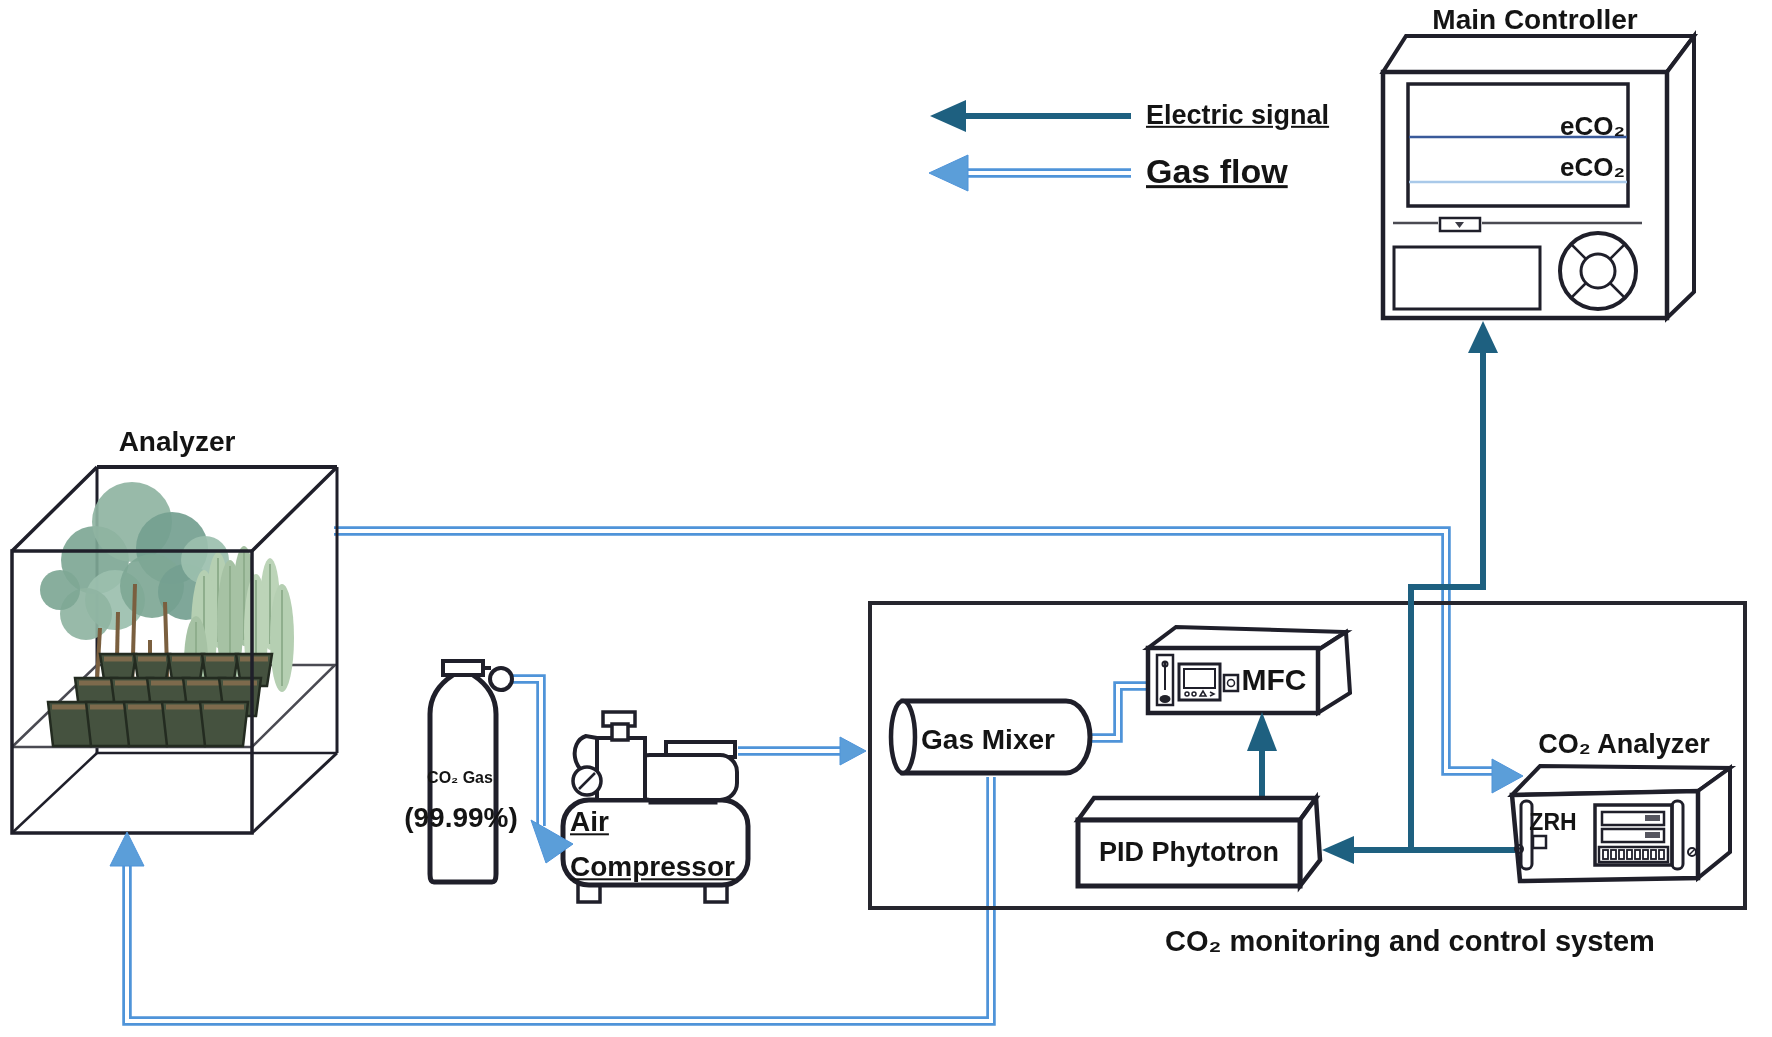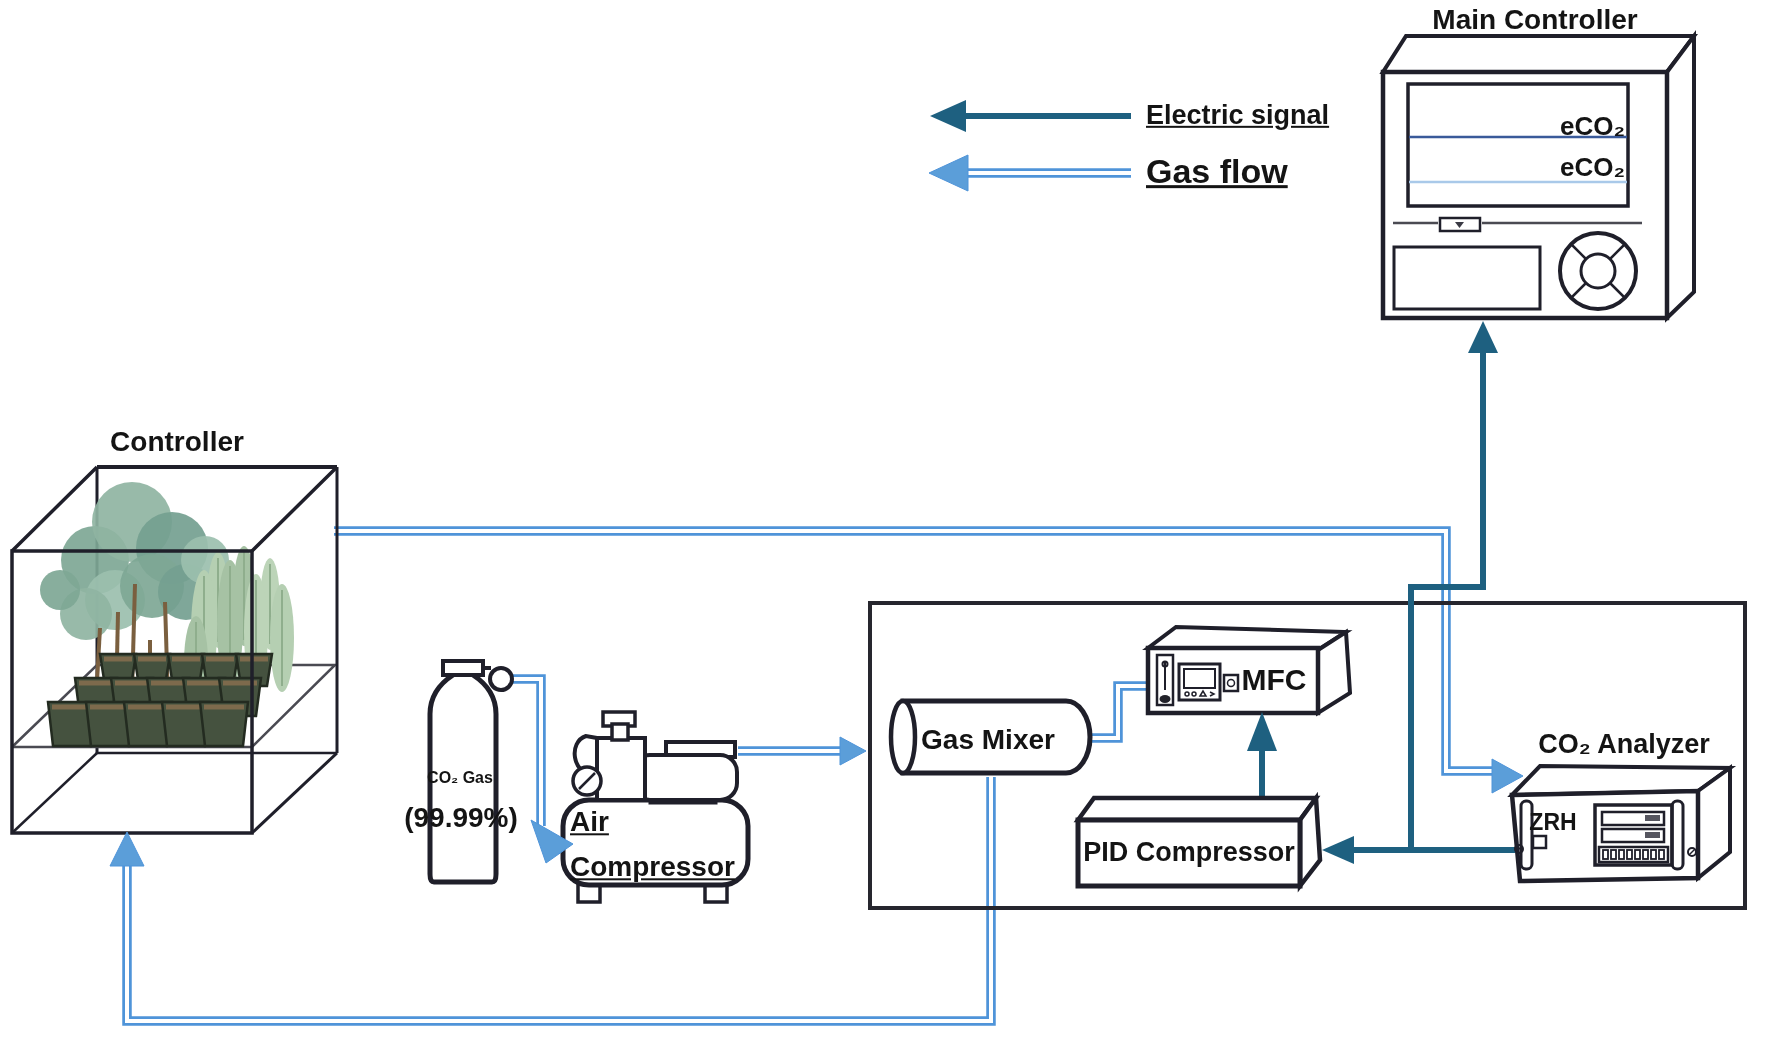--- a/index.html
+++ b/index.html
@@ -264,28 +264,29 @@
   </g>
 </svg>
 
   <div class="lbl" style="left:1535px;top:20px;font-size:28px;">Main Controller</div>
   <div class="lbl right" style="left:1625px;top:127px;font-size:26px;">eCO₂</div>
   <div class="lbl right" style="left:1625px;top:168px;font-size:26px;">eCO₂</div>
 
   <div class="lbl left" style="left:1146px;top:115px;font-size:27px;">Electric signal</div>
   <div class="lbl left" style="left:1146px;top:172px;font-size:34px;">Gas flow</div>
 
-  <div class="lbl" style="left:177px;top:442px;font-size:28px;">Controller</div>
+  <div class="lbl" style="left:177px;top:442px;font-size:28px;">Analyzer</div>
 
   <div class="lbl" style="left:460px;top:778px;font-size:16px;">CO₂ Gas</div>
   <div class="lbl" style="left:461px;top:818px;font-size:28px;">(99.99%)</div>
 
   <div class="lbl left" style="left:570px;top:822px;font-size:28px;">Air</div>
   <div class="lbl left" style="left:570px;top:867px;font-size:28px;">Compressor</div>
 
   <div class="lbl" style="left:988px;top:740px;font-size:28px;">Gas Mixer</div>
   <div class="lbl" style="left:1274px;top:680px;font-size:30px;">MFC</div>
-  <div class="lbl" style="left:1189px;top:852px;font-size:27px;">PID Compressor</div>
+  <div class="lbl" style="left:1189px;top:852px;font-size:27px;">PID Phytotron</div>
 
   <div class="lbl" style="left:1624px;top:744px;font-size:27px;">CO₂ Analyzer</div>
   <div class="lbl" style="left:1553px;top:822px;font-size:23px;">ZRH</div>
 
+  <div class="lbl" style="left:1410px;top:941px;font-size:29px;">CO₂ monitoring and control system</div>
 </div>
 
 </body></html>

